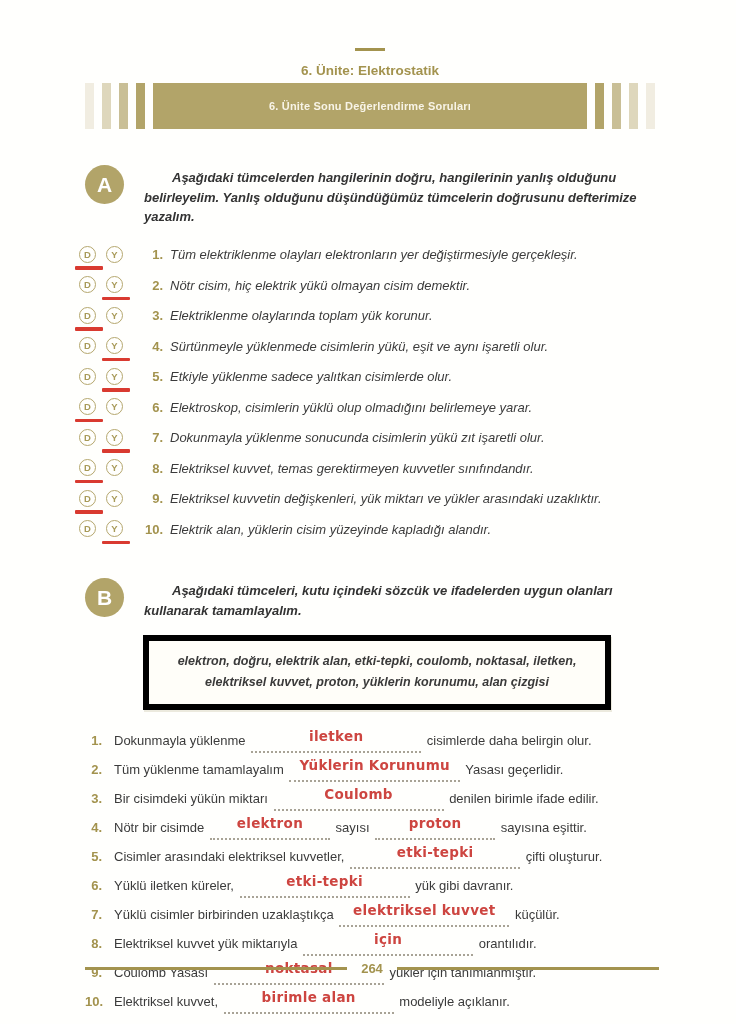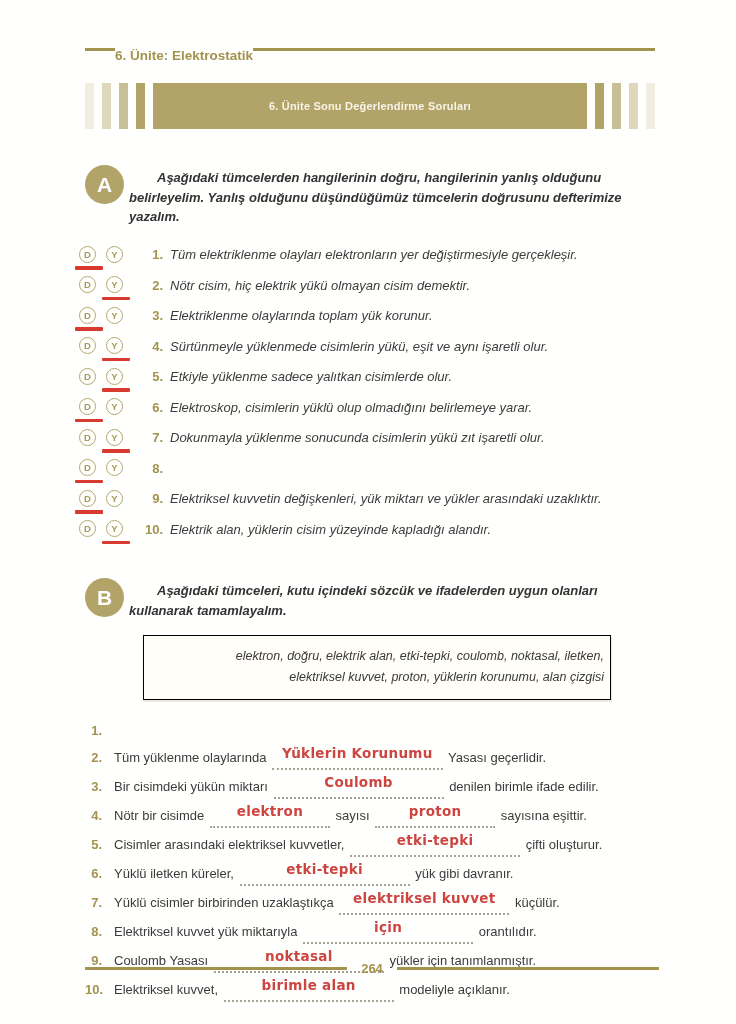--- a/index.html
+++ b/index.html
@@ -12,61 +12,61 @@
   *{box-sizing:border-box;}
   html,body{margin:0;padding:0;}
   body{
     width:736px;height:1024px;background:#fffffd;
     font-family:"Liberation Sans", sans-serif;color:var(--ink);
     position:relative;overflow:hidden;
   }
   .page{width:736px;height:1024px;padding:48px 81px 0 85px;position:relative;}
 
   
-  .unit-header{display:flex;height:16px;}
+  .unit-header{display:flex;align-items:center;gap:12px;height:16px;flex-direction:column;}
   .rule{height:3px;background:var(--accent);}
   .rule-short{width:30px;flex:none;}
   .rule-long{flex:1;}
   .unit-title{font-size:13.5px;font-weight:bold;color:var(--accent);white-space:nowrap;}
 
   
   .banner-row{display:flex;gap:8px;height:46px;margin-top:19px;}
   .bars{display:flex;gap:8px;flex:none;}
   .bar{width:9px;height:46px;}
   .sh1{background:#f1ede1;} .sh2{background:#ded7bc;} .sh3{background:#c9bf96;} .sh4{background:#b2a469;}
   .banner{flex:1;background:var(--banner);color:#f8f4e7;font-weight:bold;font-size:11px;
           text-align:center;line-height:46px;letter-spacing:.2px;white-space:nowrap;}
 
   
   .sec-a{margin-top:36px;}
   .sec-b{margin-top:40px;}
   .sec-head{display:flex;align-items:flex-start;}
   .badge{width:39px;height:39px;border-radius:50%;background:var(--banner);color:#fff;
          font-size:21px;font-weight:bold;display:flex;align-items:center;justify-content:center;flex:none;}
-  .instr{margin:3px 0 0 5px;font-size:13px;font-weight:bold;font-style:italic;
+  .instr{margin:3px 0 0 20px;font-size:13px;font-weight:bold;font-style:italic;
          line-height:1.5;color:#333;text-indent:28px;}
 
   
   .a-list{margin:19px 0 0 -6px;}
   .a-row{display:flex;align-items:center;margin-bottom:12.5px;height:18px;}
   .opt{position:relative;width:18px;height:18px;flex:none;margin-right:9px;}
   .circ{width:17px;height:17px;border:1.6px solid #b5a76e;border-radius:50%;
         display:flex;align-items:center;justify-content:center;
         font-size:9.5px;font-weight:bold;color:#a89a58;background:transparent;}
   .red-mark{display:none;position:absolute;left:-4px;right:-6px;bottom:-6px;height:3.5px;
             background:var(--mark-red);border-radius:1px;}
   .opt.marked .red-mark{display:block;}
   .qnum{font-size:13px;font-weight:bold;color:var(--accent);width:22px;text-align:right;
         margin-left:8px;flex:none;}
   .qtext{font-size:13px;color:var(--ink);margin-left:7px;white-space:nowrap;font-style:italic;}
 
   
-  .word-box{margin:15px 44px 0 58px;border:1px solid #000000;background:#fffef9;
+  .word-box{margin:15px 44px 0 58px;border:6px solid #000000;background:#fffef9;
             box-shadow:1px 2px 0 rgba(180,170,130,.25);
-            padding:10px 6px;text-align:right;font-size:12.5px;font-weight:normal;font-style:italic;
+            padding:10px 6px;text-align:center;font-size:12.5px;font-weight:bold;font-style:italic;
             color:#3a3a3a;line-height:1.7;}
   .word-box div{white-space:nowrap;}
 
   
   .b-list{margin-top:20px;}
   .b-row{display:flex;align-items:baseline;margin-bottom:6px;line-height:21px;}
   .b-row .qnum{width:17px;margin-left:0;}
   .sentence{font-size:13px;color:var(--ink);margin-left:12px;white-space:nowrap;}
   .frag{display:inline;}
   .blank{display:inline-block;min-width:170px;text-align:center;
@@ -201,20 +201,21 @@
         <div class="a-row">
     <span class="opt opt-d marked">
       <span class="circ">D</span>
       <span class="red-mark"></span>
     </span>
     <span class="opt opt-y">
       <span class="circ">Y</span>
 
     </span>
     <span class="qnum">8.</span>
+    <span class="qtext">Elektriksel kuvvet, temas gerektirmeyen kuvvetler sınıfındandır.</span>
   </div>
         <div class="a-row">
     <span class="opt opt-d marked">
       <span class="circ">D</span>
       <span class="red-mark"></span>
     </span>
     <span class="opt opt-y">
       <span class="circ">Y</span>
 
     </span>
@@ -241,24 +242,25 @@
       <div class="badge">B</div>
       <p class="instr">Aşağıdaki tümceleri, kutu içindeki sözcük ve ifadelerden uygun olanları kullanarak tamamlayalım.</p>
     </div>
     <div class="word-box">
       <div>elektron, doğru, elektrik alan, etki-tepki, coulomb, noktasal, iletken,</div>
       <div>elektriksel kuvvet, proton, yüklerin korunumu, alan çizgisi</div>
     </div>
     <div class="b-list" id="b-list">
         <div class="b-row">
     <span class="qnum">1.</span>
+    <span class="sentence"><span class="frag">Dokunmayla yüklenme</span> <span class="blank"><span class="ans">iletken</span></span> <span class="frag">cisimlerde daha belirgin olur.</span> </span>
   </div>
         <div class="b-row">
     <span class="qnum">2.</span>
-    <span class="sentence"><span class="frag">Tüm yüklenme olaylarında</span> <span class="blank"><span class="ans">Yüklerin Korunumu</span></span> <span class="frag">Yasası geçerlidir.</span> </span>
+    <span class="sentence"><span class="frag">Tüm yüklenme tamamlayalım</span> <span class="blank"><span class="ans">Yüklerin Korunumu</span></span> <span class="frag">Yasası geçerlidir.</span> </span>
   </div>
         <div class="b-row">
     <span class="qnum">3.</span>
     <span class="sentence"><span class="frag">Bir cisimdeki yükün miktarı</span> <span class="blank"><span class="ans">Coulomb</span></span> <span class="frag">denilen birimle ifade edilir.</span> </span>
   </div>
         <div class="b-row two-blanks">
     <span class="qnum">4.</span>
     <span class="sentence"><span class="frag">Nötr bir cisimde</span> <span class="blank"><span class="ans">elektron</span></span> <span class="frag">sayısı</span> <span class="blank"><span class="ans">proton</span></span> <span class="frag">sayısına eşittir.</span> </span>
   </div>
         <div class="b-row">

